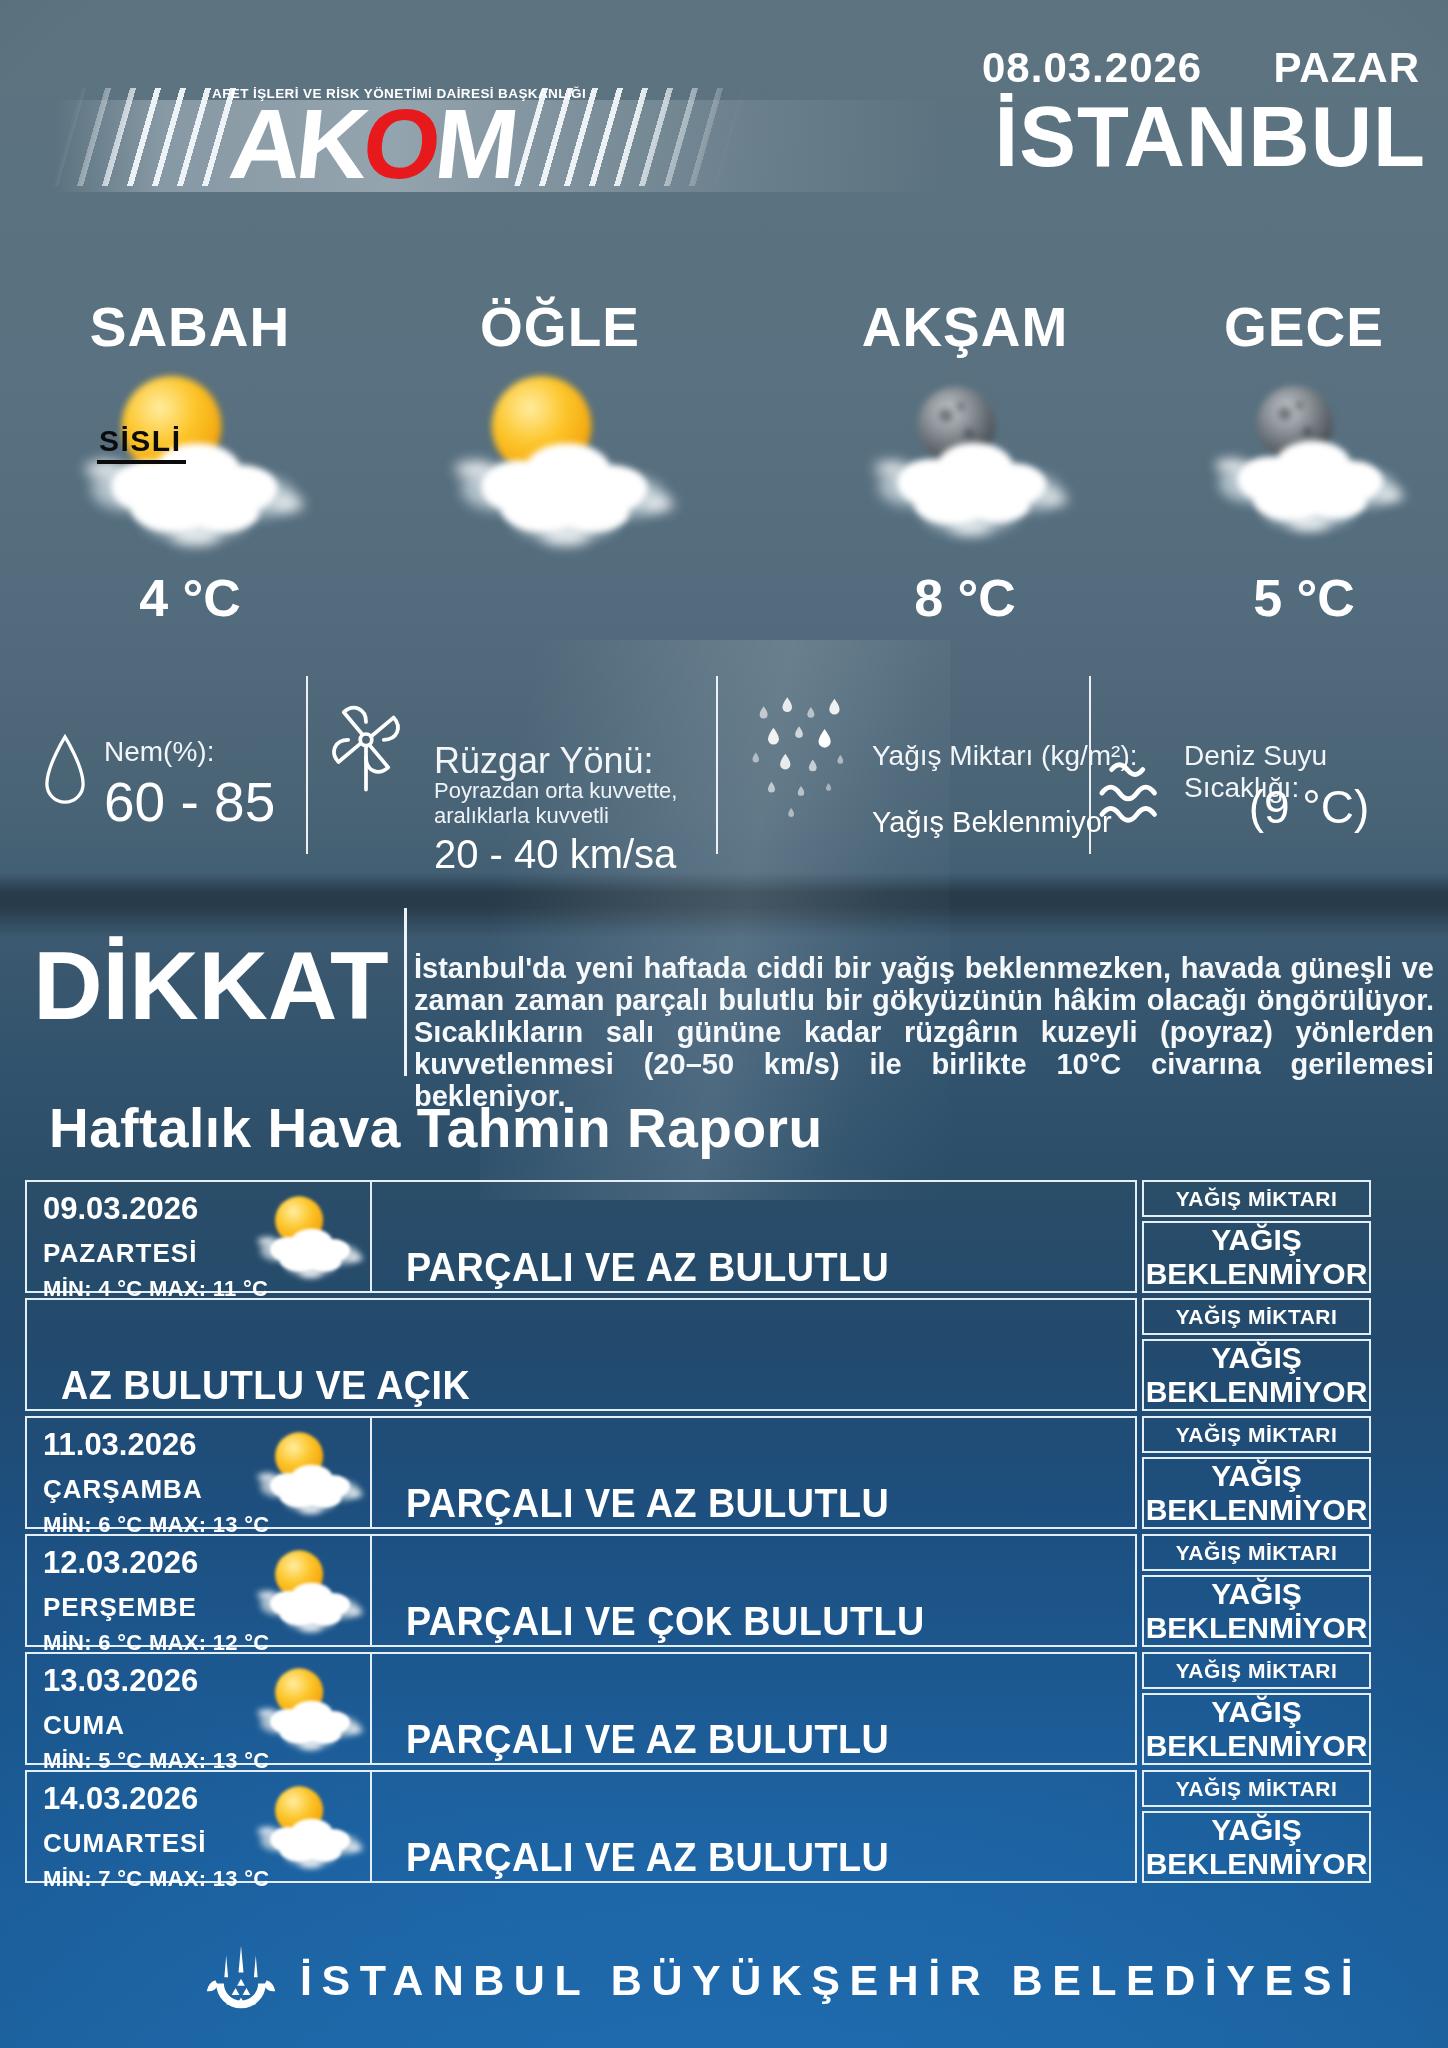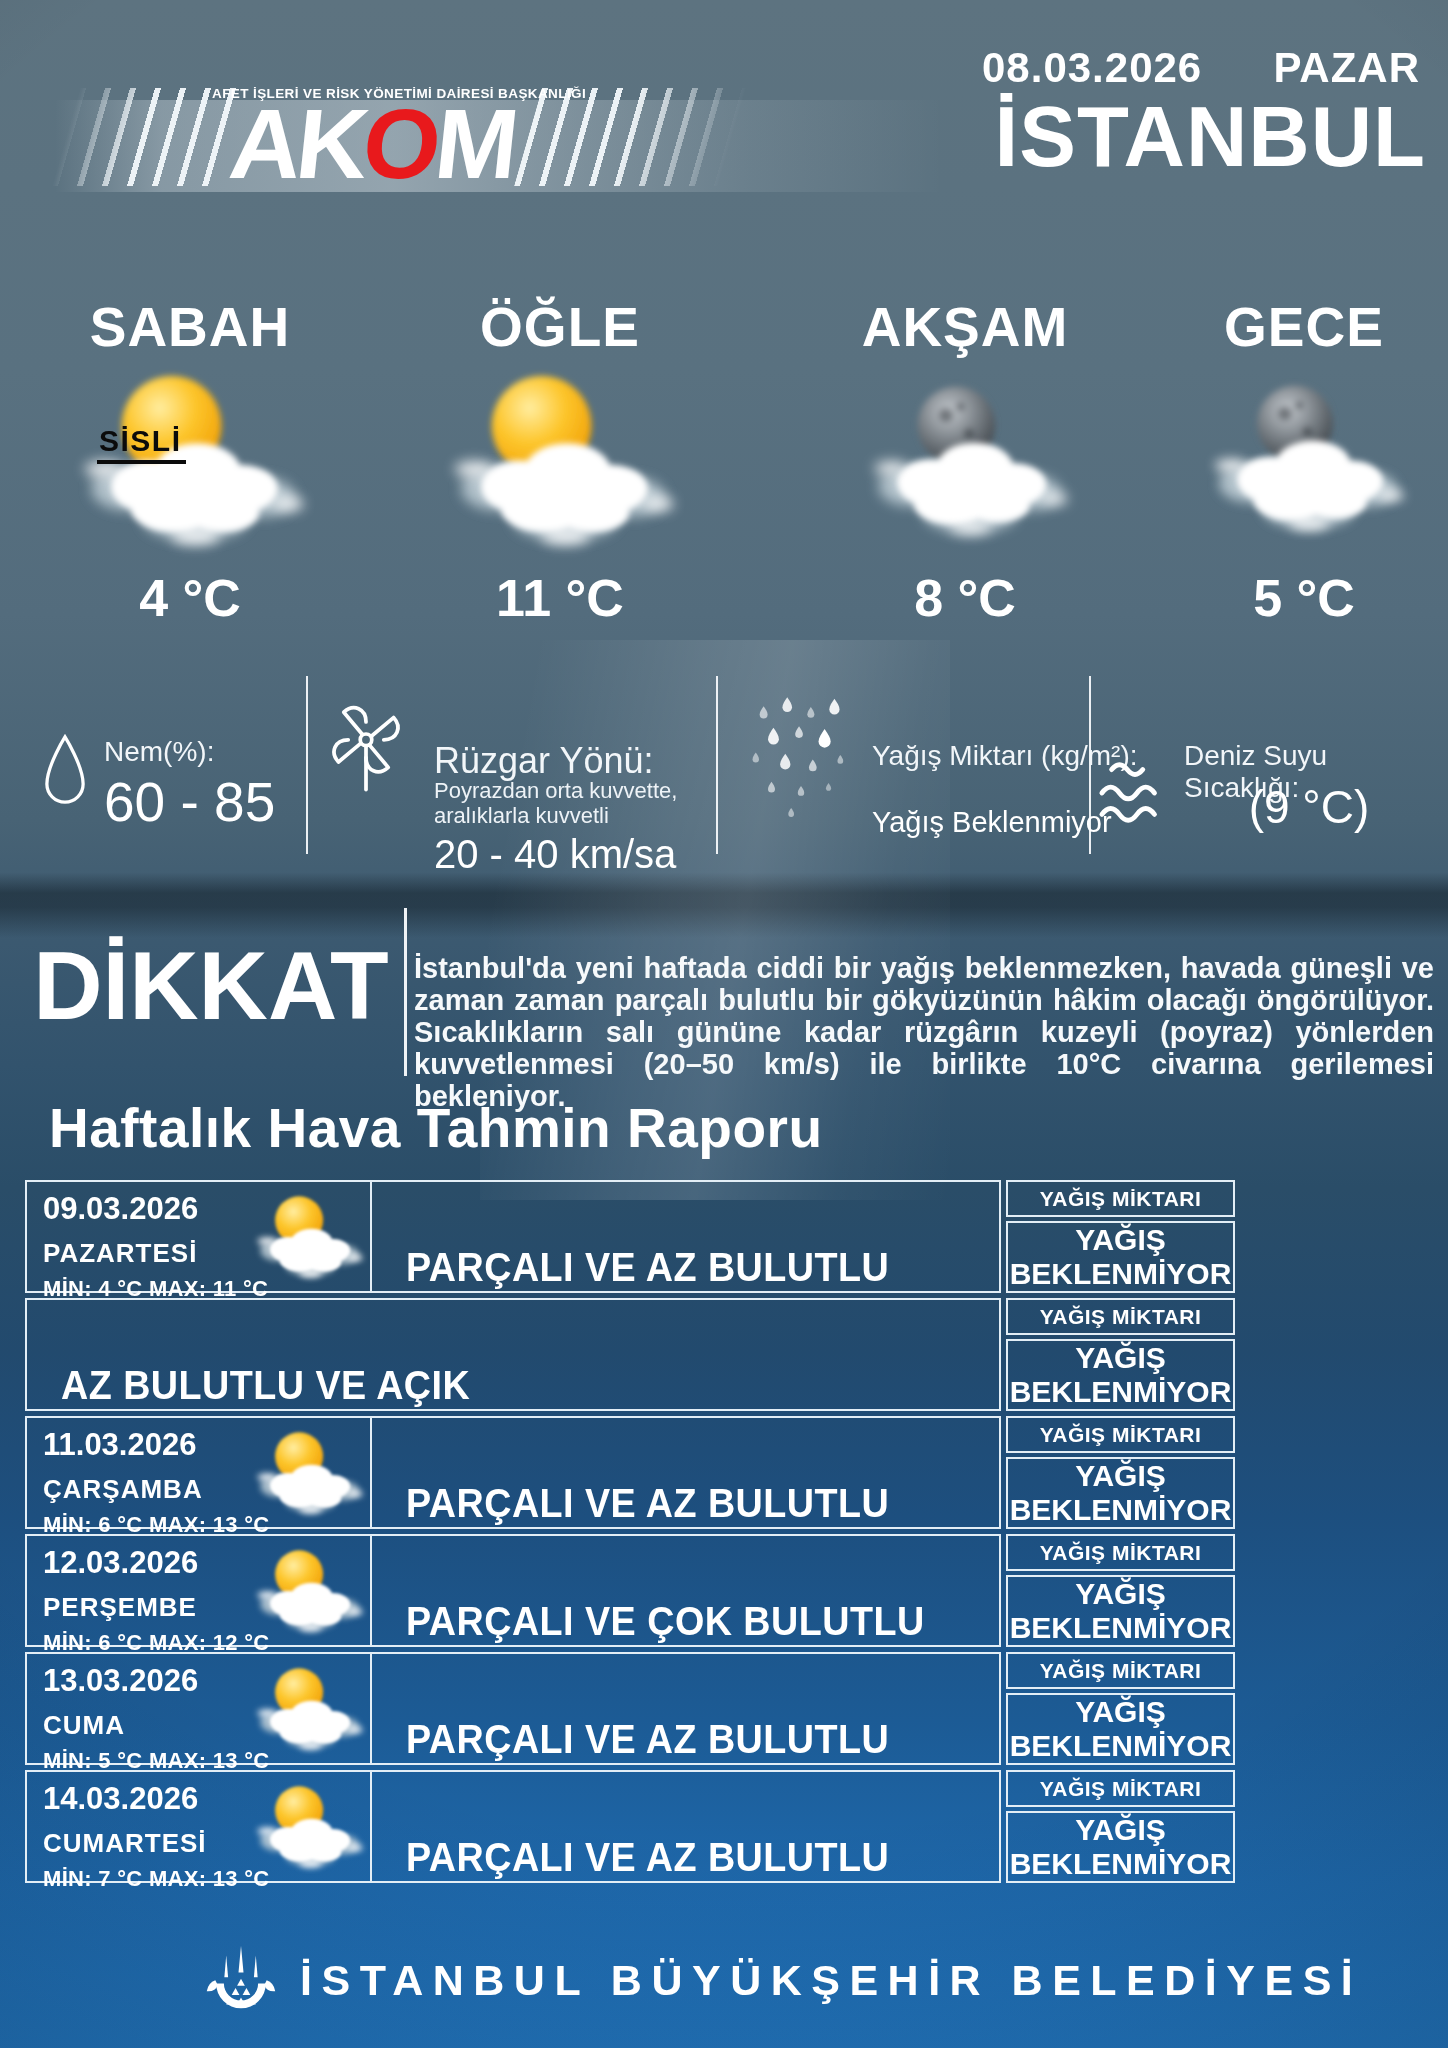--- a/index.html
+++ b/index.html
@@ -55,21 +55,21 @@
     background:linear-gradient(100deg, rgba(255,255,255,0) 10%, rgba(255,255,255,0.10) 40%, rgba(255,255,255,0.14) 55%, rgba(255,255,255,0.04) 80%, rgba(255,255,255,0) 100%);}
   
   .warn-title{left:22px;top:938px;width:378px;text-align:center;font-size:96px;font-weight:800;line-height:1;}
   .warn-div{left:404px;top:908px;width:3px;height:168px;background:rgba(250,252,254,0.95);}
   .warn-text{left:414px;top:932px;width:1020px;font-size:29px;font-weight:600;line-height:32px;
     text-align:justify;color:#f6f9fb;margin-top:20px;}
   
   .weekly-title{left:28px;top:1096px;font-size:55px;font-weight:600;letter-spacing:.5px;margin-left:21px;}
   .wtable{left:25px;top:1180px;width:1399px;}
   .wrow{display:flex;height:113px;margin-bottom:5px;}
-  .wmain{display:flex;width:976px;border:2px solid #e3eef6;box-sizing:border-box;}
+  .wmain{display:flex;width:1112px;border:2px solid #e3eef6;box-sizing:border-box;}
   .wleft{position:relative;width:345px;border-right:2px solid #e3eef6;box-sizing:border-box;
     padding:9px 0 0 16px;}
   .wdate{font-size:31px;font-weight:700;}
   .wday{font-size:26px;font-weight:700;letter-spacing:1px;margin-top:11px;}
   .wminmax{font-size:22px;font-weight:700;margin-top:7px;letter-spacing:.3px;}
   .wicon{position:absolute;right:2px;top:2px;width:120px;height:106px;}
   .wcond{flex:1;display:flex;align-items:flex-end;padding-left:34px;}
   .wcond span{display:inline-block;font-size:41px;font-weight:700;letter-spacing:.5px;
     transform:scaleX(.92);transform-origin:left center;white-space:nowrap;}
   .wright{width:229px;margin-left:5px;display:flex;flex-direction:column;}
@@ -181,21 +181,20 @@
     </div>
     <div class="dp-temp">4 °C</div>
   </div>
   <div class="abs daypart" style="left:395px;width:330px;">
     <div class="dp-label">ÖĞLE</div>
     <div class="dp-icon">
       <svg viewBox="0 0 230 180" width="250" height="195" style="margin:0 auto;">
           <use href="#symSunCloud"></use>
         </svg>
     </div>
-    <div class="dp-temp">11 °C</div>
   </div>
   <div class="abs daypart" style="left:800px;width:330px;">
     <div class="dp-label">AKŞAM</div>
     <div class="dp-icon">
       <svg viewBox="0 0 230 180" width="235" height="190" style="margin:0 auto;">
           <use href="#symMoonCloud"></use>
         </svg>
     </div>
     <div class="dp-temp">8 °C</div>
   </div>

